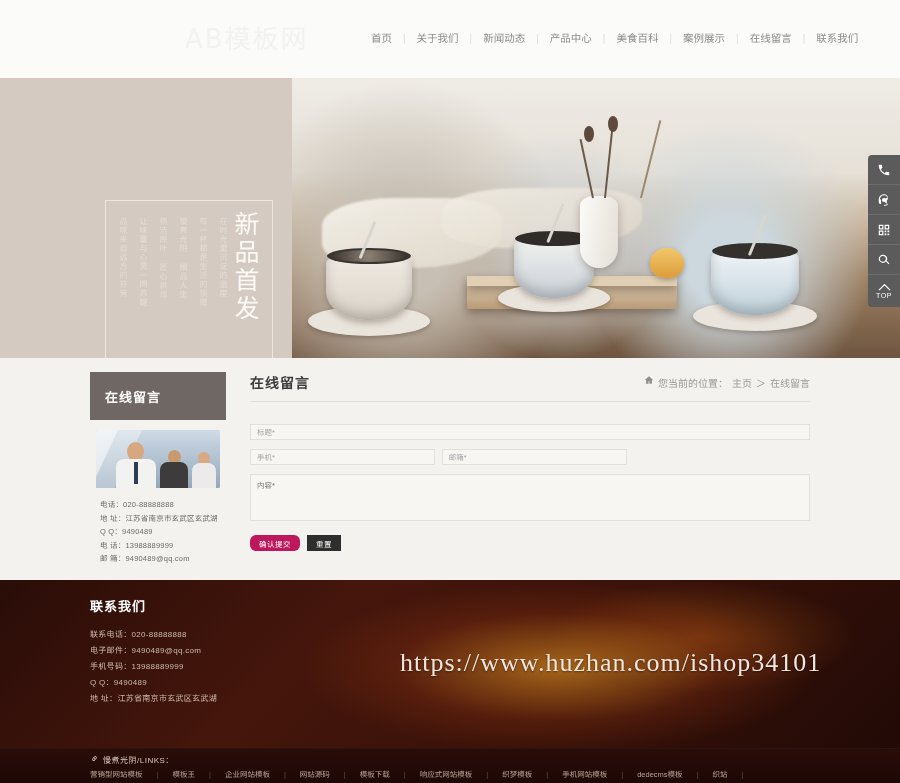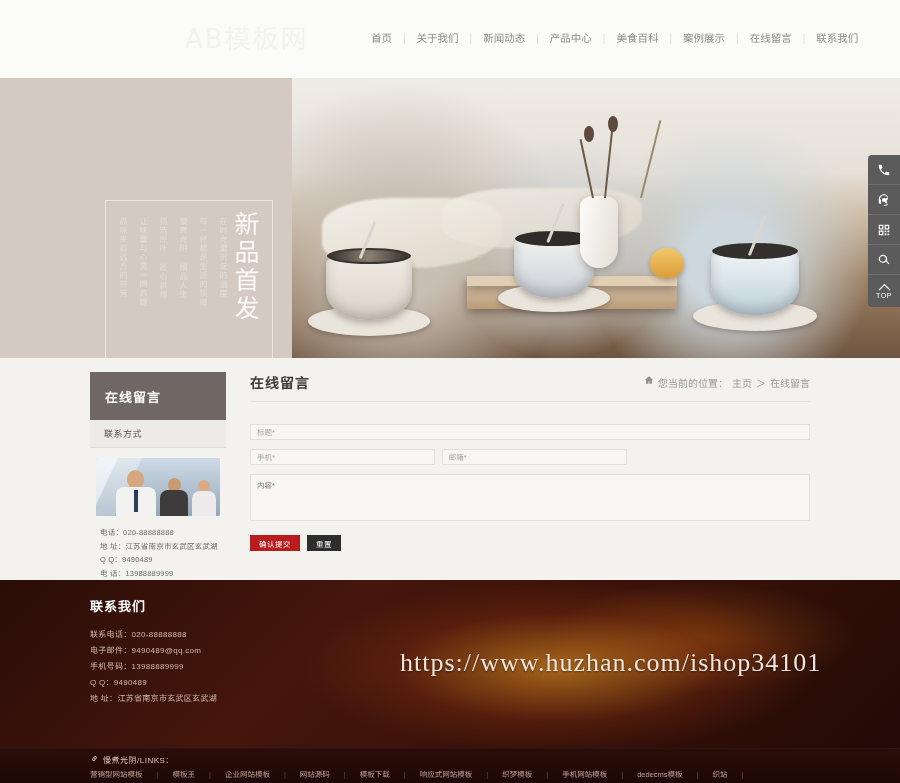--- a/index.html
+++ b/index.html
@@ -175,21 +175,21 @@
   .ta {
     margin-top:9px; width:100%; height:47px; background:#f7f6f3; border:1px solid #e3e0da;
     font-size:7.5px; color:#9c9c9c; padding:4px 6px; resize:none; outline:none;
     font-family:"Liberation Sans",sans-serif;
   }
   .btns { margin-top:10px; display:flex; gap:7px; }
   .btn {
     border:none; cursor:pointer; height:16px; padding:0 9px; font-size:7.5px;
     color:#fff; font-family:"Liberation Sans",sans-serif; letter-spacing:.5px;
   }
-  .btn-submit { background:#b91c1c; }
+  .btn-submit { background:#be185d;border-radius:6px; }
   .btn-reset { background:#2e2e2e; }
 
   
   .footer {
     position:relative; height:168px; overflow:hidden;
     background:
       radial-gradient(ellipse 360px 120px at 62% 52%, rgba(255,170,40,.55) 0%, rgba(160,60,20,.25) 45%, rgba(0,0,0,0) 72%),
       radial-gradient(ellipse 220px 80px at 78% 34%, rgba(255,140,30,.28) 0%, rgba(0,0,0,0) 70%),
       linear-gradient(135deg,#2a0d08 0%, #45160c 35%, #3a1209 60%, #220a06 100%);
   }
@@ -330,21 +330,20 @@
         </svg>
       <span class="toplbl">TOP</span>
     </div>
   </div>
 
   <div class="main">
     <div class="container">
 
       <aside class="sidebar">
         <div class="side-head">在线留言</div>
-        <div class="side-sub">联系方式</div>
         <div class="side-photo">
           <div class="sp-bg"></div>
           <div class="person" style="left:18px; bottom:0; width:46px; height:46px;">
             <div class="p-head" style="left:13px; top:0; width:17px; height:19px; background:#d7a87f;"></div>
             <div class="p-body" style="left:2px; top:17px; width:40px; height:30px; background:#f2f2f0;"></div>
             <div class="tie" style="left:20px; top:20px; height:22px;"></div>
           </div>
           <div class="person" style="left:64px; bottom:0; width:30px; height:38px;">
             <div class="p-head" style="left:8px; top:0; width:13px; height:14px; background:#c9996f;"></div>
             <div class="p-body" style="left:0; top:12px; width:28px; height:26px; background:#3d3b3c;"></div>

